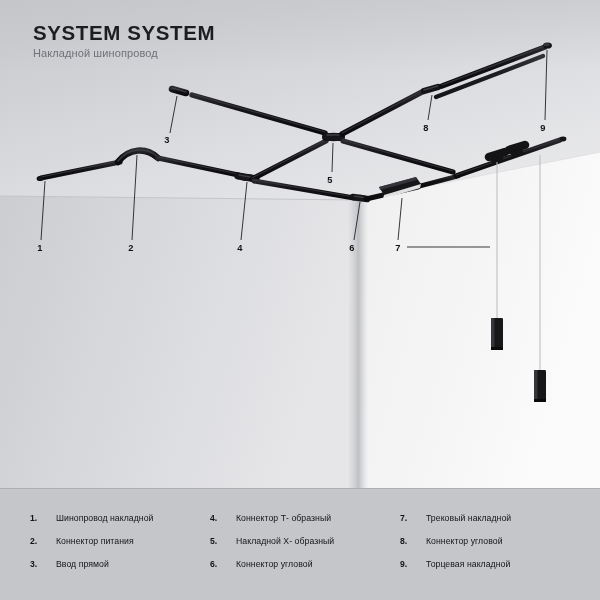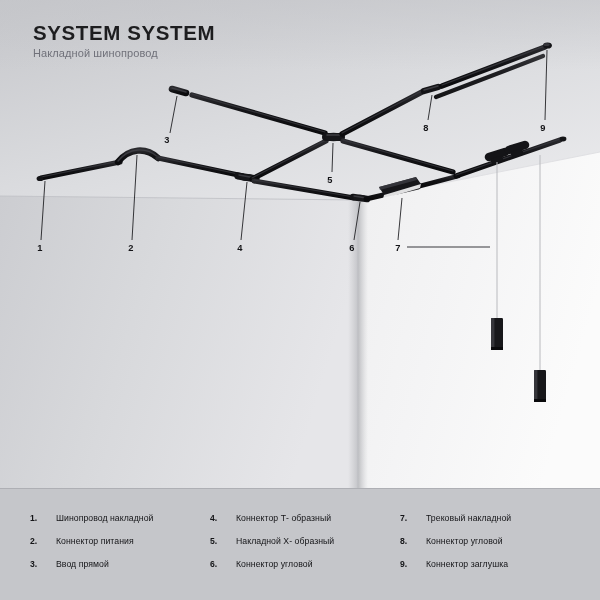--- a/index.html
+++ b/index.html
@@ -336,20 +336,20 @@
         <div class="legend-row">
           <span class="legend-num">7.</span>
           <span class="legend-label">Трековый накладной</span>
         </div>
         <div class="legend-row">
           <span class="legend-num">8.</span>
           <span class="legend-label">Коннектор угловой</span>
         </div>
         <div class="legend-row">
           <span class="legend-num">9.</span>
-          <span class="legend-label">Коннектор заглушка</span>
+          <span class="legend-label">Торцевая накладной</span>
         </div>
       </div>
 
     </div>
   </div>
 
 </div>
 
 </body></html>

